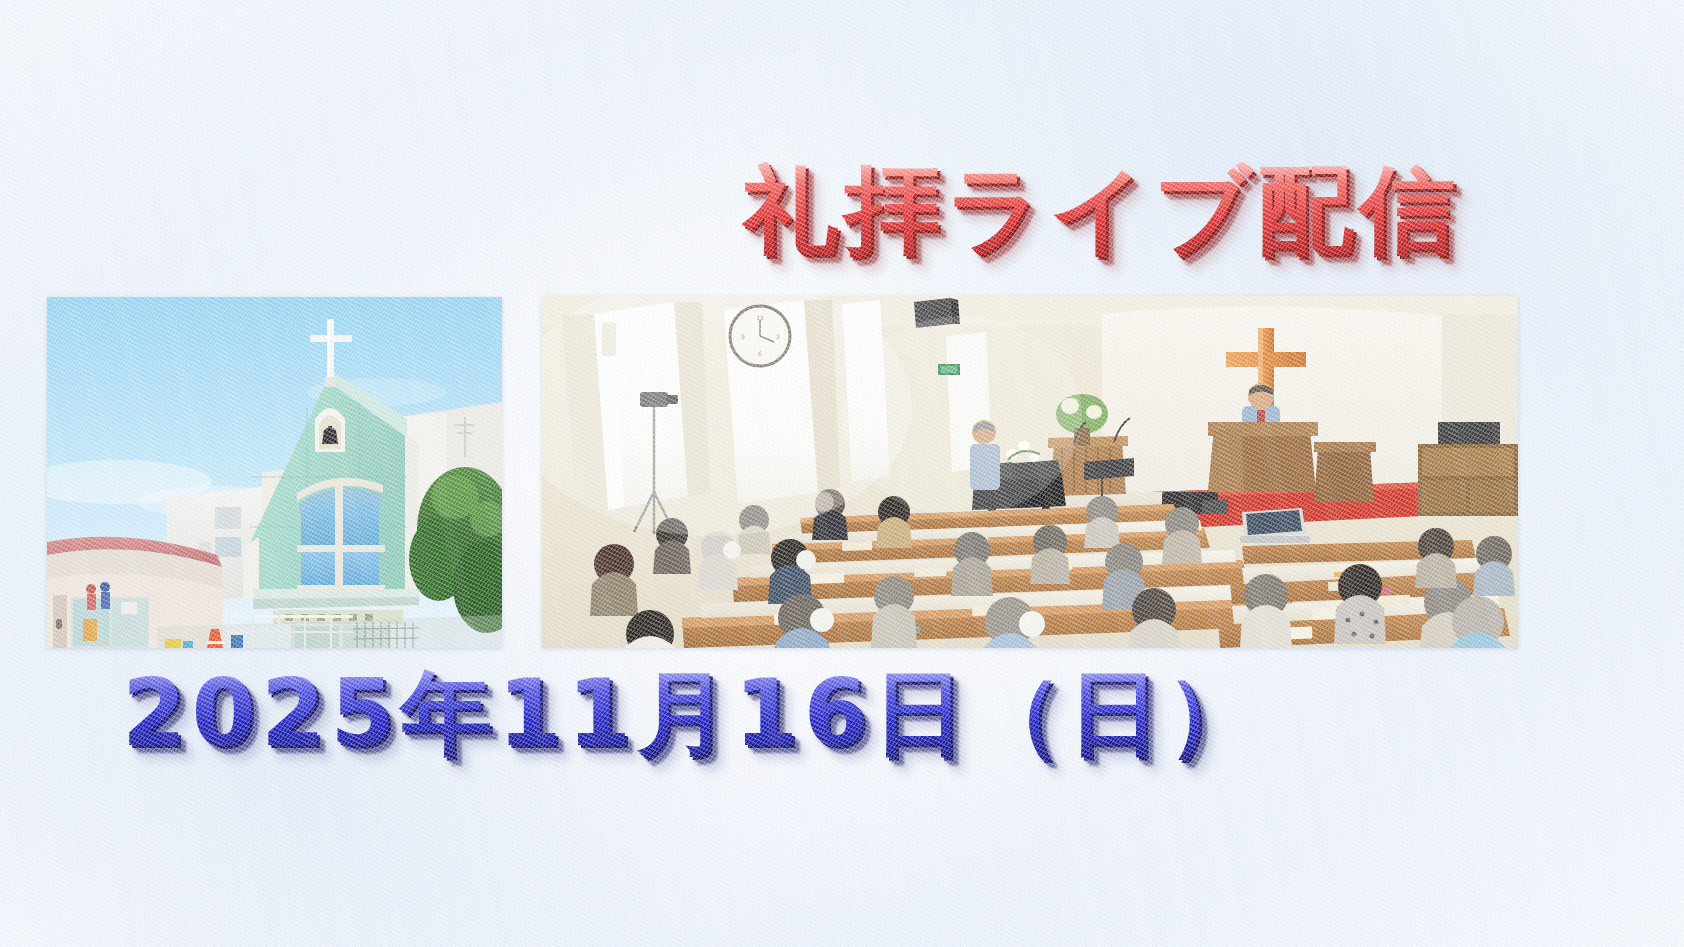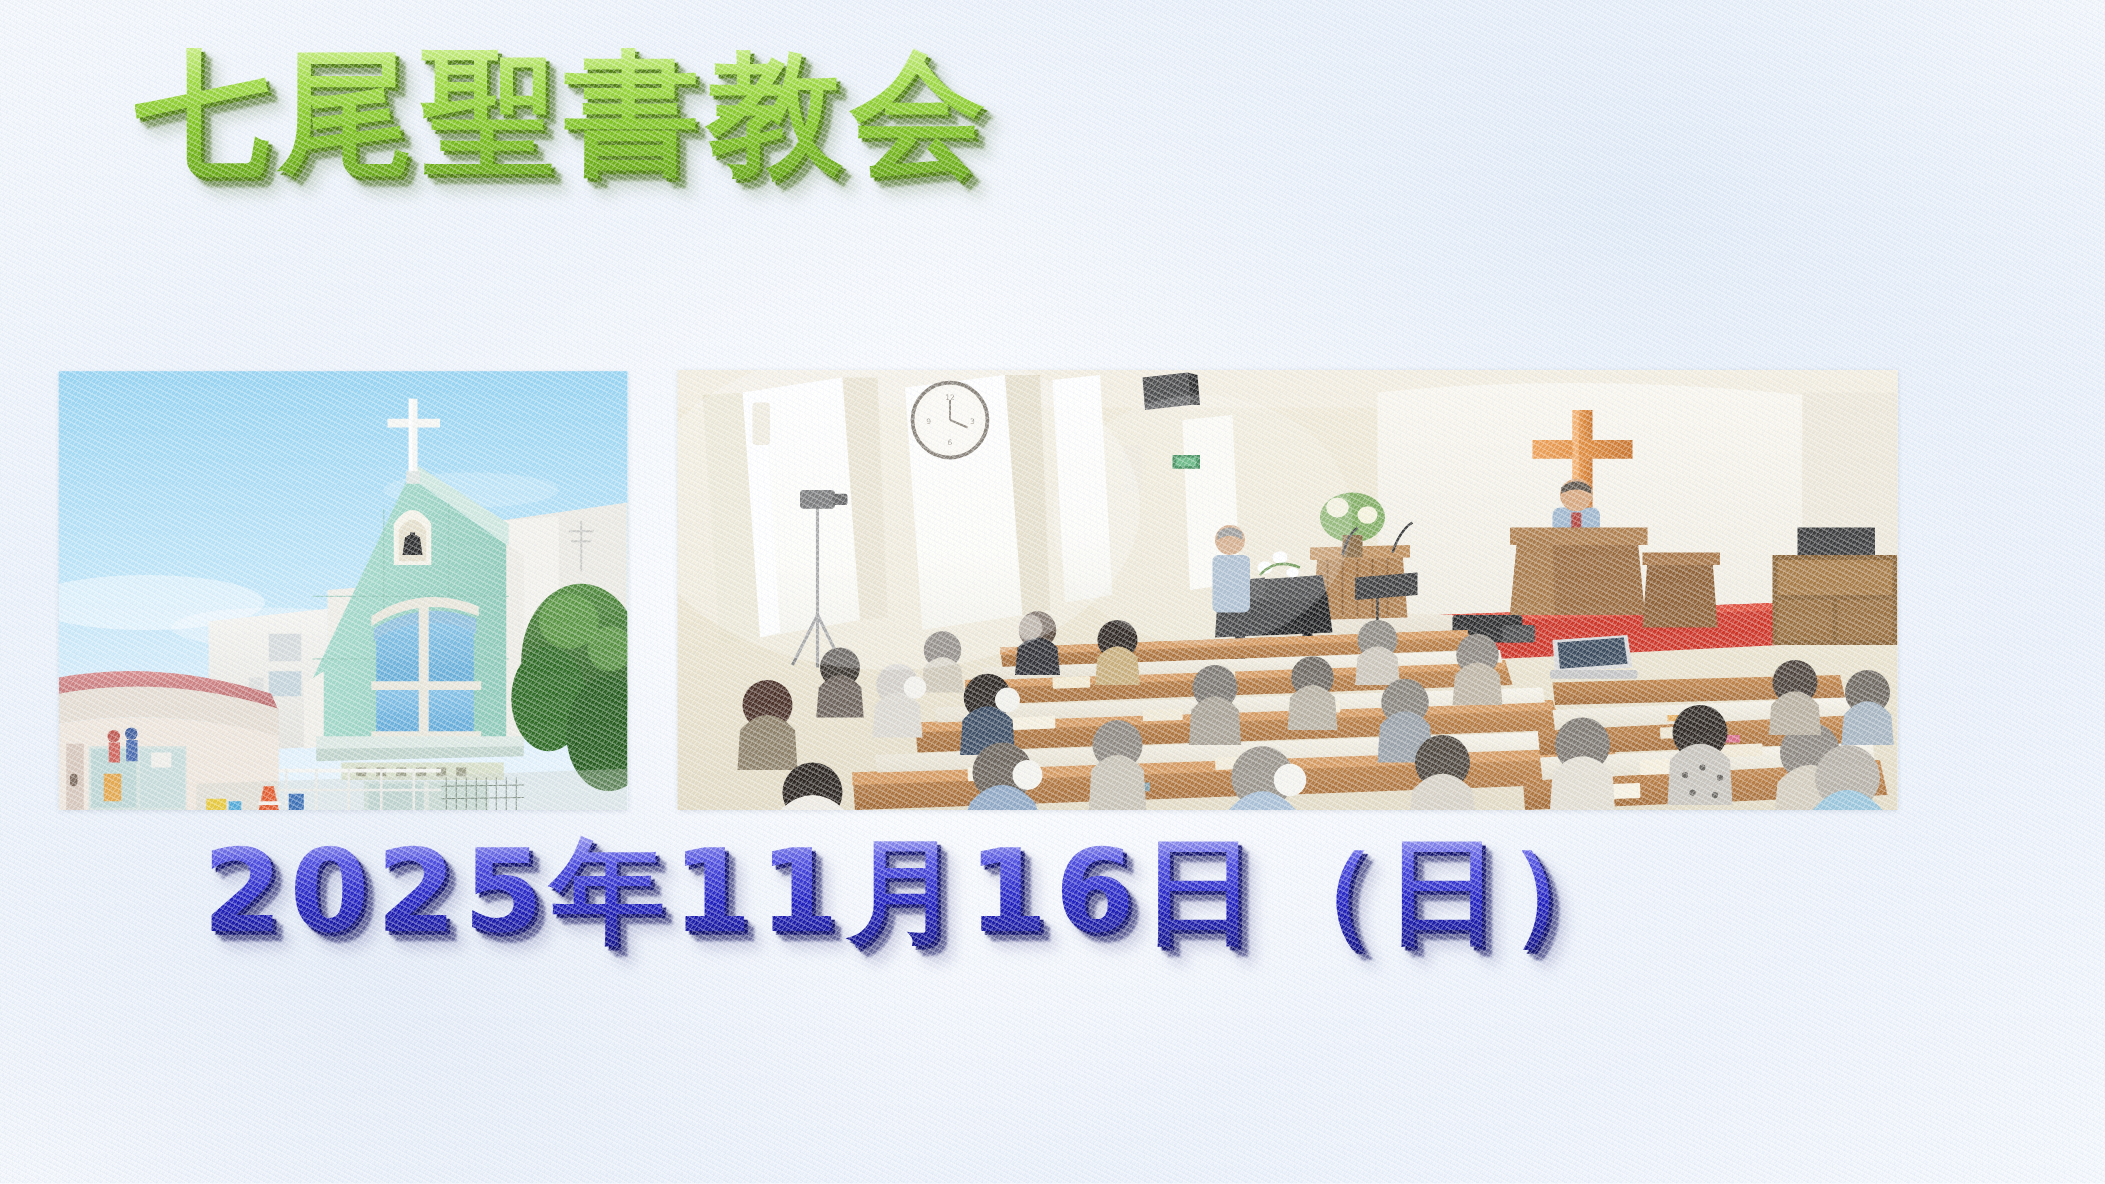--- a/index.html
+++ b/index.html
@@ -87,21 +87,20 @@
     font-size: 92px;
     color: #2222c8;
     background: linear-gradient(180deg, #9a9af0 0%, #4a4adf 24%, #1d1dc0 58%, #101088 100%);
     -webkit-background-clip: text;
     background-clip: text;
     -webkit-text-fill-color: transparent;
     filter:
       drop-shadow(3px 3px 0 #0d0d6b)
       drop-shadow(5px 5px 1px rgba(10,10,90,0.55))
       drop-shadow(7px 8px 5px rgba(70,70,140,0.28));
-    margin-left: 40px;
   }
 
   
   #line-time {
     left: 922px;
     top: 760px;
     font-size: 92px;
     color: #ea1b90;
     background: linear-gradient(180deg, #ffa9dd 0%, #f453ad 22%, #e30f8c 58%, #ab0665 100%);
     -webkit-background-clip: text;
@@ -592,20 +591,20 @@
       <g>
         <circle cx="936" cy="326" r="26" fill="#b8b2a8"></circle>
         <path d="M908 352 Q 936 320 964 352 Z" fill="#9ac6dc"></path>
       </g>
 
       <ellipse cx="170" cy="110" rx="200" ry="130" fill="#ffffff" opacity="0.28"></ellipse>
       <ellipse cx="420" cy="120" rx="120" ry="100" fill="#ffffff" opacity="0.18"></ellipse>
     </svg>
   </div>
 
-  <h1 class="headline" id="title-church">七尾聖書教会</h1>
-
+
+  <h2 class="headline" id="title-broadcast">礼拝ライブ配信</h2>
 
   <p class="headline" id="line-date">2025年11月16日（日）</p>
 
 
   <div id="grain"></div>
 </div>
 
 </body></html>

